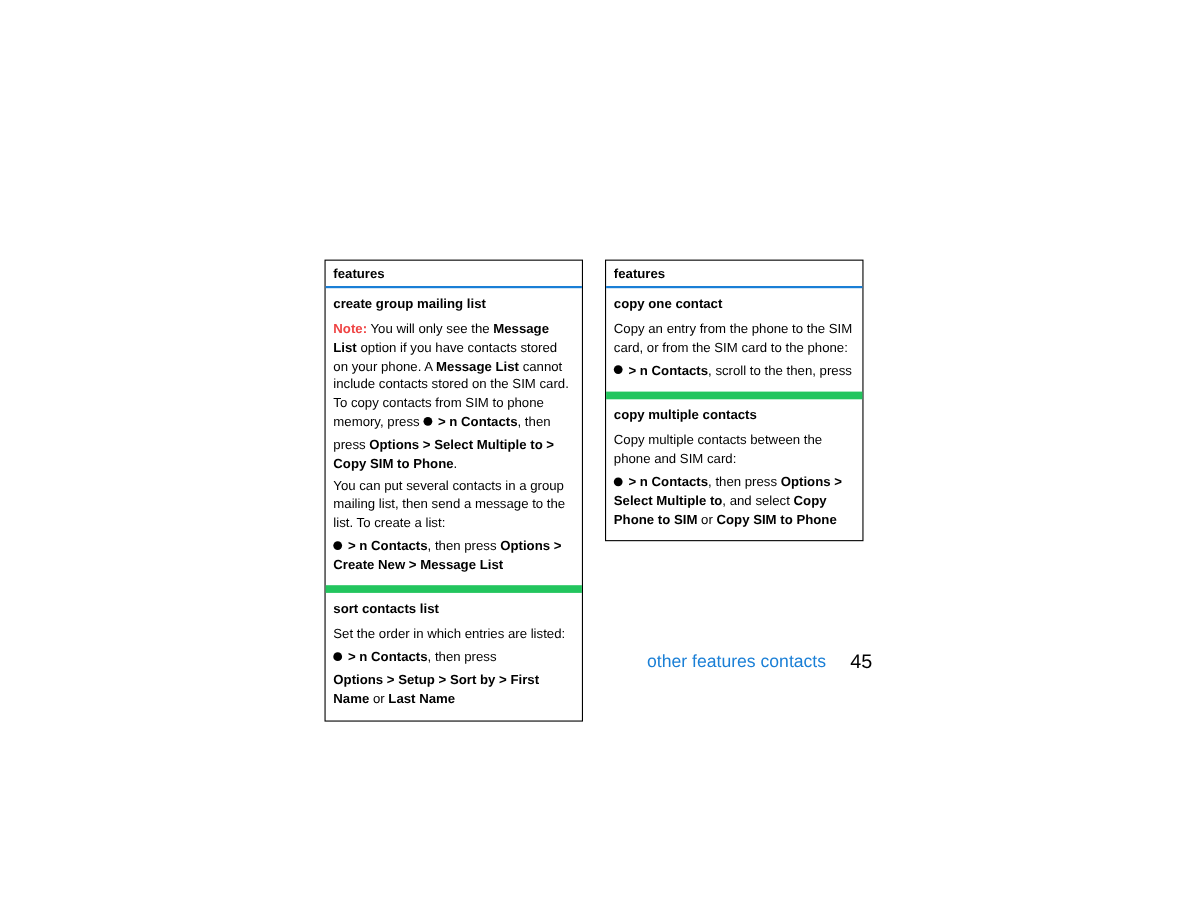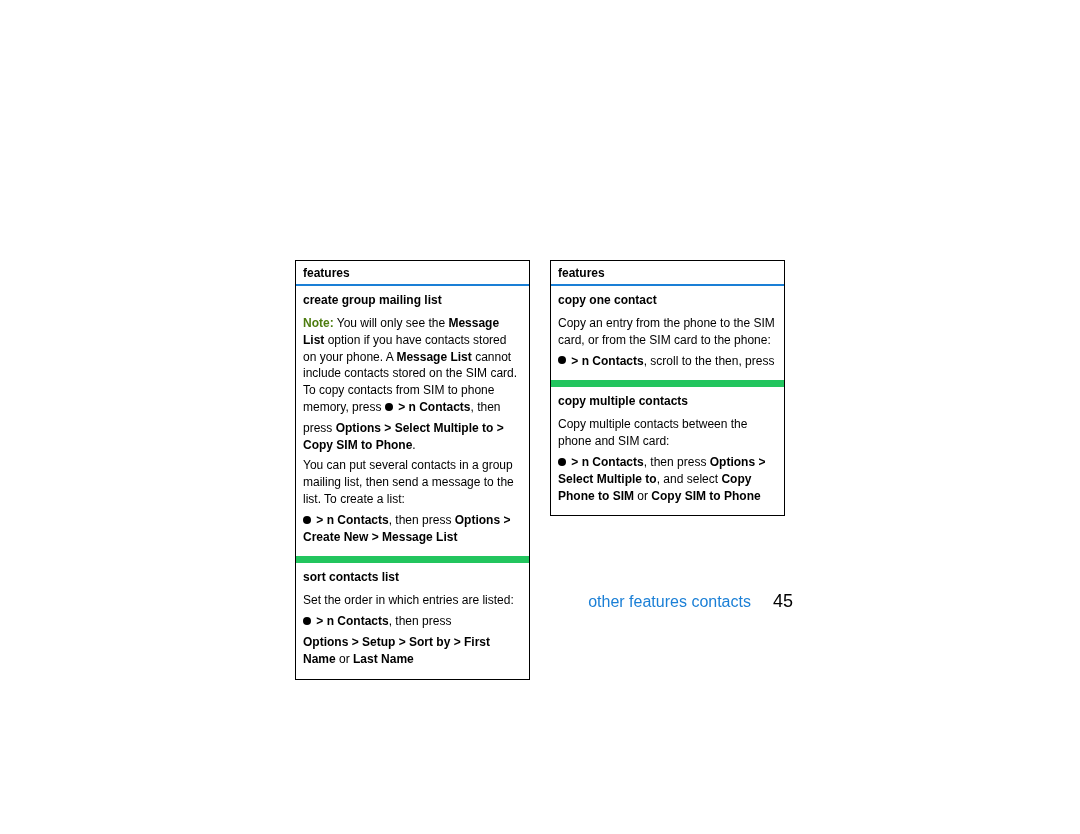--- a/index.html
+++ b/index.html
@@ -21,21 +21,20 @@
   }
   .columns {
     display: flex;
     gap: 20px;
     align-items: flex-start;
   }
   .col {
     width: 235px;
     border: 1px solid #000;
     box-sizing: border-box;
-    margin-top: 24px;
   }
   .header-row {
     border-bottom: 2.5px solid #1a7fd6;
     padding: 5px 7px 4px 7px;
     font-weight: bold;
   }
   .section {
     border-bottom: 7px solid #22c55e;
   }
   .section:last-child { border-bottom: none; }
@@ -70,21 +69,21 @@
   }
   .footer .section-name {
     color: #1a7fd6;
     font-size: 16px;
   }
   .footer .page-num {
     font-size: 18px;
     font-weight: normal;
     color: #000000;
   }
-  .note { color: #4d7c0f; font-weight: bold; text-align: center; }
+  .note { color: #ef4444; font-weight: bold; text-align: center; }
 </style>
 </head>
 <body>
 
 <div class="page">
   <div class="columns">
 
     <div class="col">
       <div class="header-row">features</div>
 

